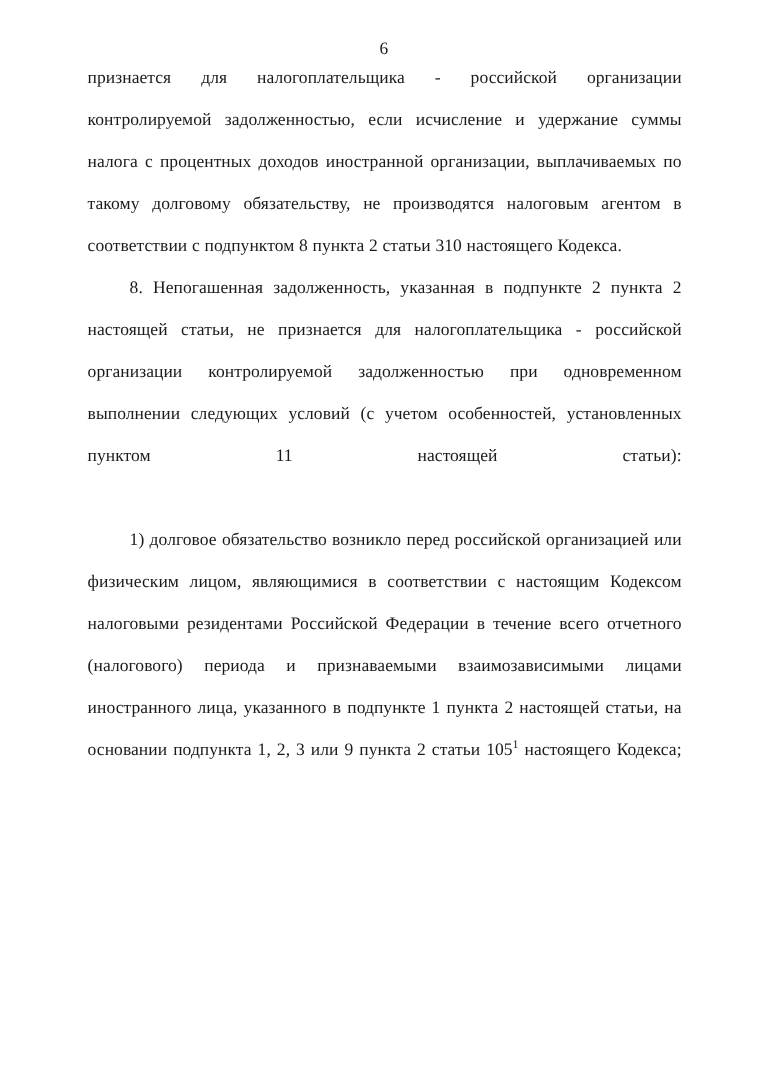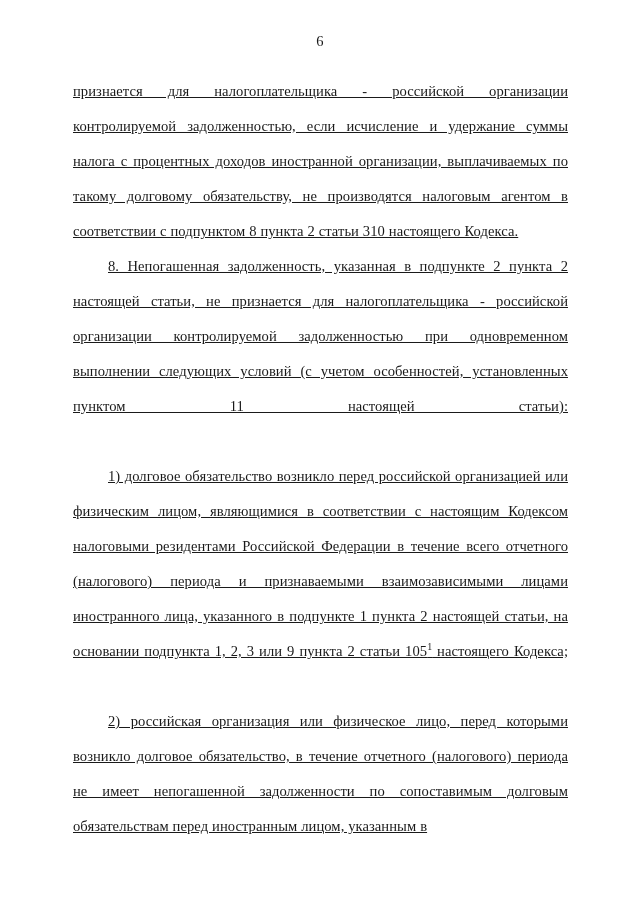--- a/index.html
+++ b/index.html
@@ -31,24 +31,23 @@
     width: 640px;
     text-align: center;
     font-size: 14.5px;
     line-height: 20px;
     color: #1a1a1a;
     letter-spacing: 0.1px;
   }
 
   .text-body {
     position: absolute;
-    top: 74px;
+    top: 48px;
     left: 73px;
     width: 495px;
-    text-decoration: underline;
   }
 
   p.para {
     margin: 0;
     padding: 0;
     font-size: 14.6px;
     line-height: 35px;
     text-align: justify;
     text-justify: inter-word;
     color: #1a1a1a;
@@ -87,16 +86,15 @@
   <div class="page-number">6</div>
 
   <div class="text-body">
 
     <p class="para full-justify">признается для налогоплательщика - российской организации контролируемой задолженностью, если исчисление и удержание суммы налога с процентных доходов иностранной организации, выплачиваемых по такому долговому обязательству, не производятся налоговым агентом в соответствии с подпунктом 8 пункта 2 статьи 310 настоящего Кодекса.</p>
 
     <p class="para indent">8. Непогашенная задолженность, указанная в подпункте 2 пункта 2 настоящей статьи, не признается для налогоплательщика - российской организации контролируемой задолженностью при одновременном выполнении следующих условий (с учетом особенностей, установленных пунктом 11 настоящей статьи):</p>
 
     <p class="para indent"><span>1) долговое обязательство возникло перед российской организацией или физическим лицом, являющимися в соответствии с настоящим Кодексом налоговыми резидентами Российской Федерации в течение всего отчетного (налогового) периода и признаваемыми взаимозависимыми лицами иностранного лица, указанного в подпункте 1 пункта 2 настоящей статьи, на основании подпункта 1, 2, 3 или 9 пункта 2 статьи 105</span><sup class="sup-num">1</sup><span> настоящего Кодекса;</span></p>
 
-    <p class="para indent full-justify">2) российская организация или физическое лицо, перед которыми возникло долговое обязательство, в течение отчетного (налогового) периода не имеет непогашенной задолженности по сопоставимым долговым обязательствам перед иностранным лицом, указанным в</p>
 
   </div>
 </div>
 
 </body></html>

